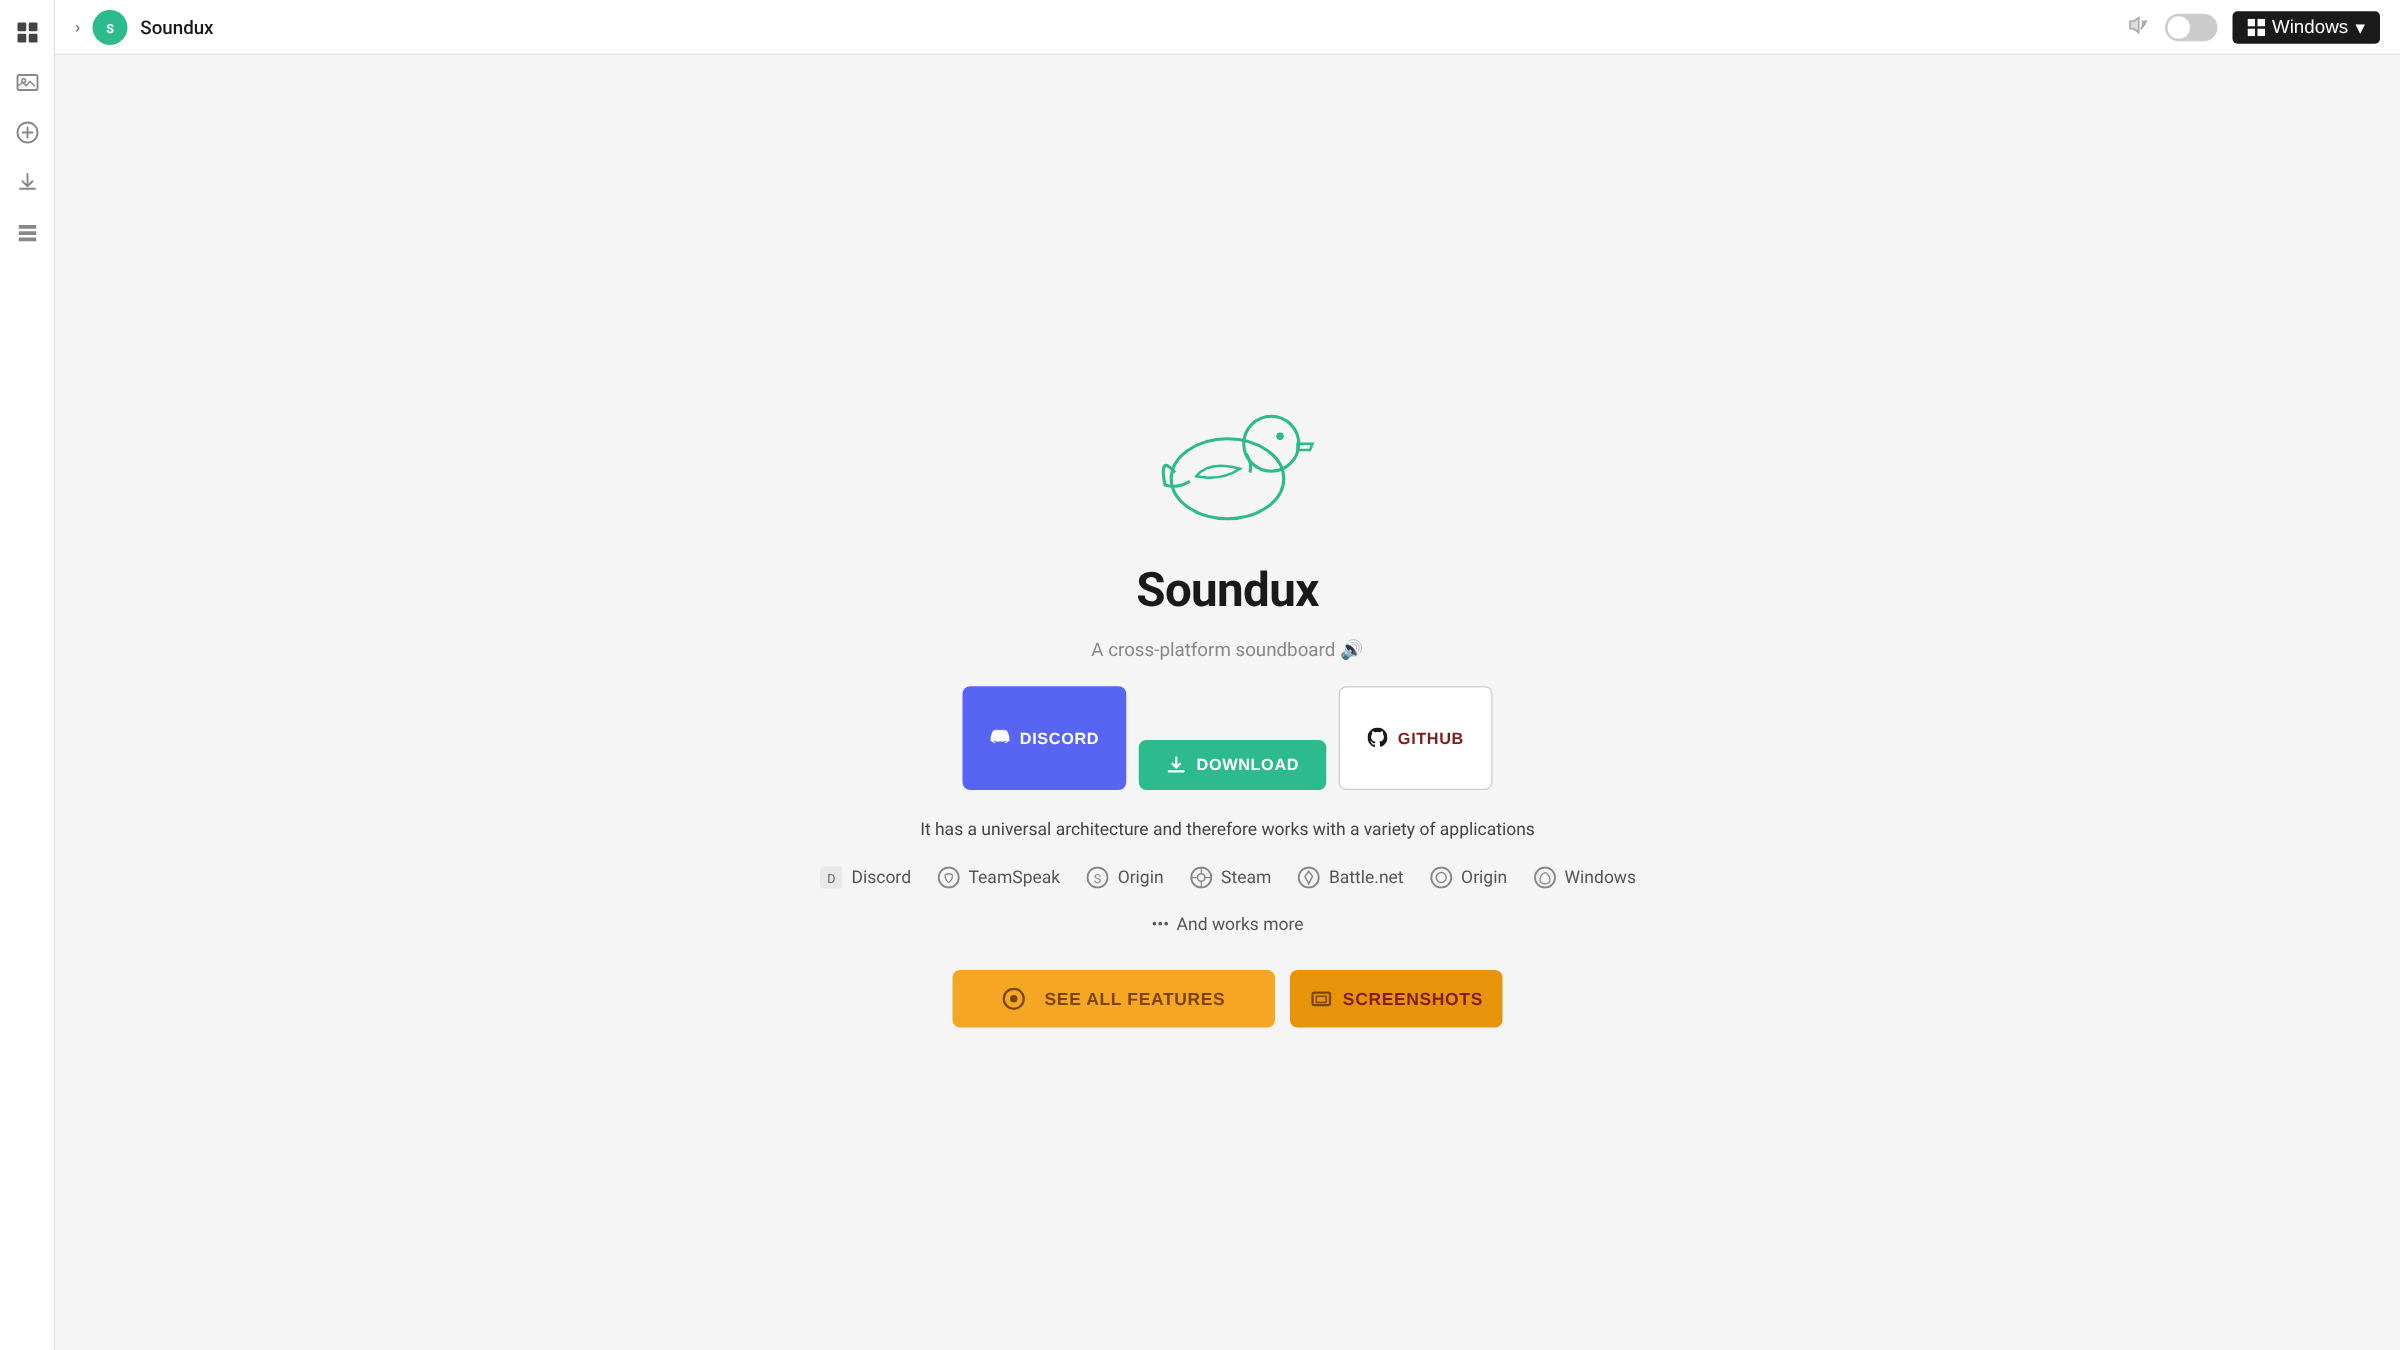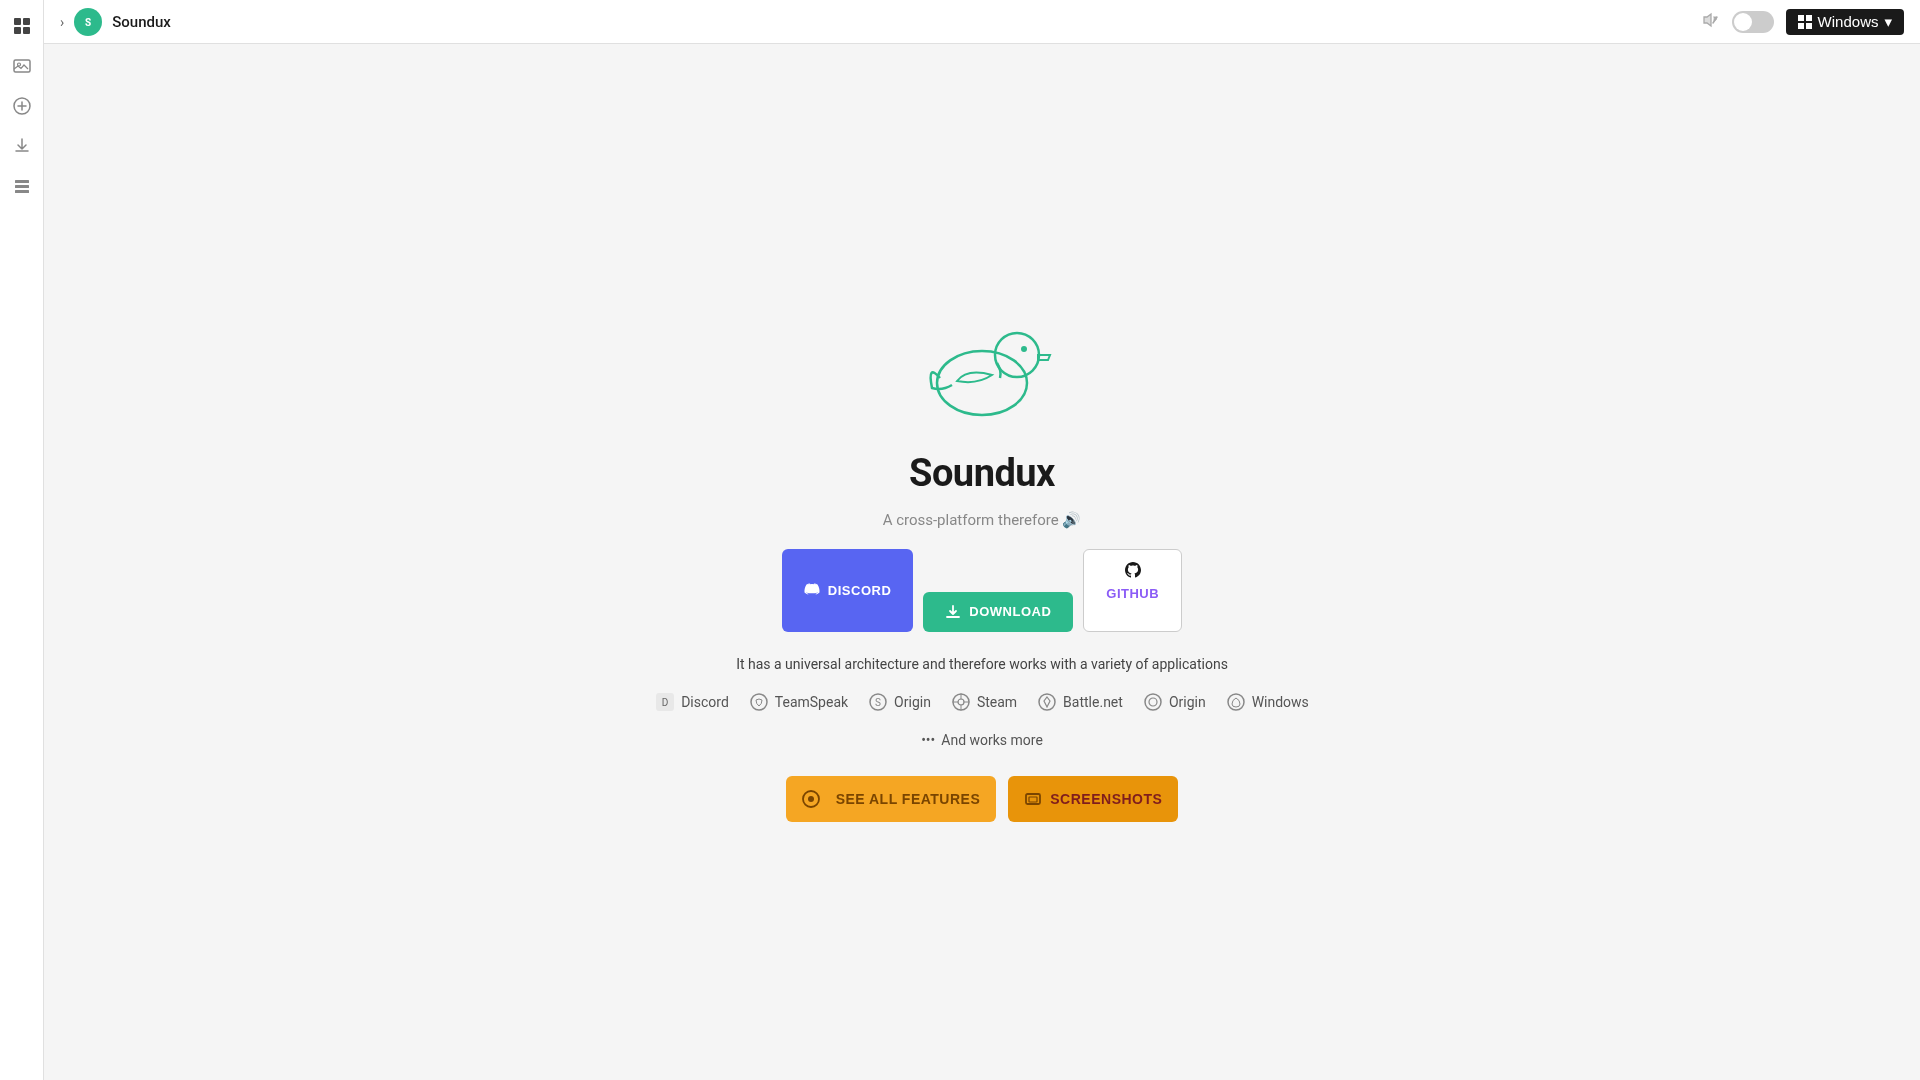--- a/index.html
+++ b/index.html
@@ -184,32 +184,31 @@
       font-weight: 700;
       cursor: pointer;
       letter-spacing: 0.5px;
       display: flex;
       align-items: center;
       gap: 8px;
       margin-top: 43px;
     }
     .btn-github {
       background: white;
-      color: #8b5cf6;
+      color: #7f1d1d;
       border: 1.5px solid #ccc;
       padding: 12px 22px;
       border-radius: 6px;
       font-size: 13px;
       font-weight: 700;
       cursor: pointer;
       letter-spacing: 0.5px;
       display: flex;
       align-items: center;
       gap: 8px;
-      flex-direction: column;
     }
 
     
     .compat-text {
       font-size: 14px;
       color: #444;
       margin-top: 8px;
     }
     .compat-apps {
       display: flex;
@@ -247,21 +246,21 @@
     
     .feature-buttons {
       display: flex;
       gap: 12px;
       margin-top: 12px;
     }
     .btn-features {
       background: #f5a623;
       color: #7a4500;
       border: none;
-      padding: 14px 16px;
+      padding: 14px 40px;
       border-radius: 6px;
       font-size: 14px;
       font-weight: 700;
       cursor: pointer;
       letter-spacing: 0.5px;
       display: flex;
       align-items: center;
       gap: 16px;
     }
     .btn-screenshots {
@@ -371,21 +370,21 @@
 
           <path d="M28 75 Q15 60 20 85 Q30 88 40 82" stroke="#2dba8c" stroke-width="2.5" fill="none"></path>
 
           <path d="M85 60 Q90 68 88 75" stroke="#2dba8c" stroke-width="2.5" fill="none"></path>
         </svg>
       </div>
 
       <h1 class="app-title">Soundux</h1>
 
       <div class="app-subtitle">
-        <span>A cross-platform therefore</span>
+        <span>A cross-platform soundboard</span>
         <span>🔊</span>
       </div>
 
       <div class="action-buttons">
         <button class="btn-discord">
           <svg width="16" height="16" viewBox="0 0 16 16" fill="white">
             <path d="M13.5 2.5C12.5 2 11.3 1.7 10 1.6L9.8 2C11 2.2 12.1 2.6 13 3.2 11.5 2.4 9.8 2 8 2S4.5 2.4 3 3.2C3.9 2.6 5 2.2 6.2 2L6 1.6C4.7 1.7 3.5 2 2.5 2.5 0.8 5.3 0.3 7.9 0.5 10.5 1.7 11.5 2.8 12.2 4 12.6L4.5 11.9C3.5 11.5 2.7 10.9 2 10.2 2.8 10.7 4 11.2 8 11.2S13.2 10.7 14 10.2C13.3 10.9 12.5 11.5 11.5 11.9L12 12.6C13.2 12.2 14.3 11.5 15.5 10.5 15.7 7.9 15.2 5.3 13.5 2.5z"></path>
           </svg>
           <span>DISCORD</span>
         </button>

